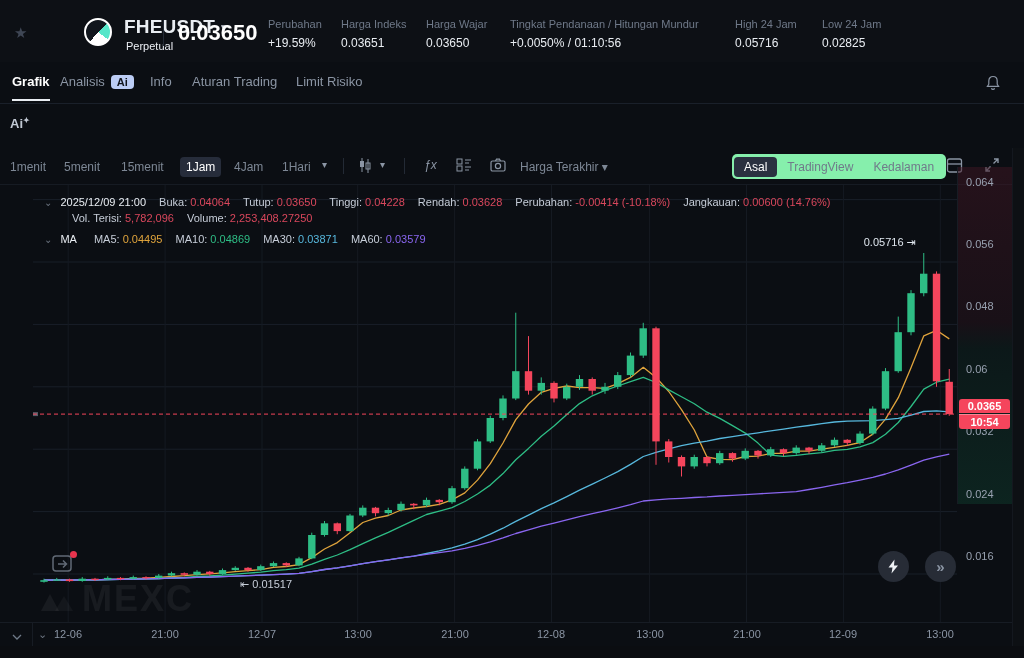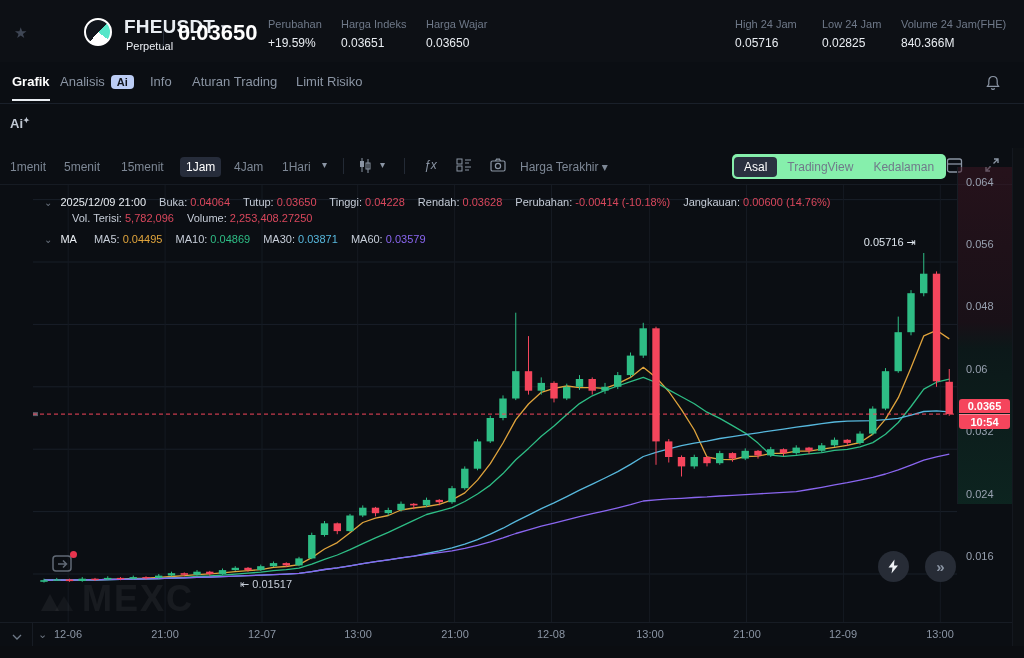--- a/index.html
+++ b/index.html
@@ -113,31 +113,31 @@
       <span class="val green">+19.59%</span>
     </div>
     <div class="hstat" style="left:341px">
       <span class="lbl">Harga Indeks</span>
       <span class="val">0.03651</span>
     </div>
     <div class="hstat" style="left:426px">
       <span class="lbl">Harga Wajar</span>
       <span class="val">0.03650</span>
     </div>
+    <div class="hstat" style="left:510px">
+      <span class="lbl">Tingkat Pendanaan / Hitungan Mundur</span>
+      <span class="val">+0.0050% / 01:10:56</span>
+    </div>
     <div class="hstat" style="left:735px">
       <span class="lbl">High 24 Jam</span>
       <span class="val">0.05716</span>
     </div>
     <div class="hstat" style="left:822px">
       <span class="lbl">Low 24 Jam</span>
       <span class="val">0.02825</span>
-    </div>
-    <div class="hstat" style="left:901px">
-      <span class="lbl">Volume 24 Jam(FHE)</span>
-      <span class="val">840.366M</span>
     </div>
   </div>
 
   <div id="tabbar">
     <span class="tab active" style="left:12px">Grafik</span>
     <span class="tab" style="left:60px"><span>Analisis</span><span id="ai-badge">Ai</span></span>
     <span class="tab" style="left:150px">Info</span>
     <span class="tab" style="left:192px">Aturan Trading</span>
     <span class="tab" style="left:296px">Limit Risiko</span>
     <svg id="bell" viewBox="0 0 18 18">

